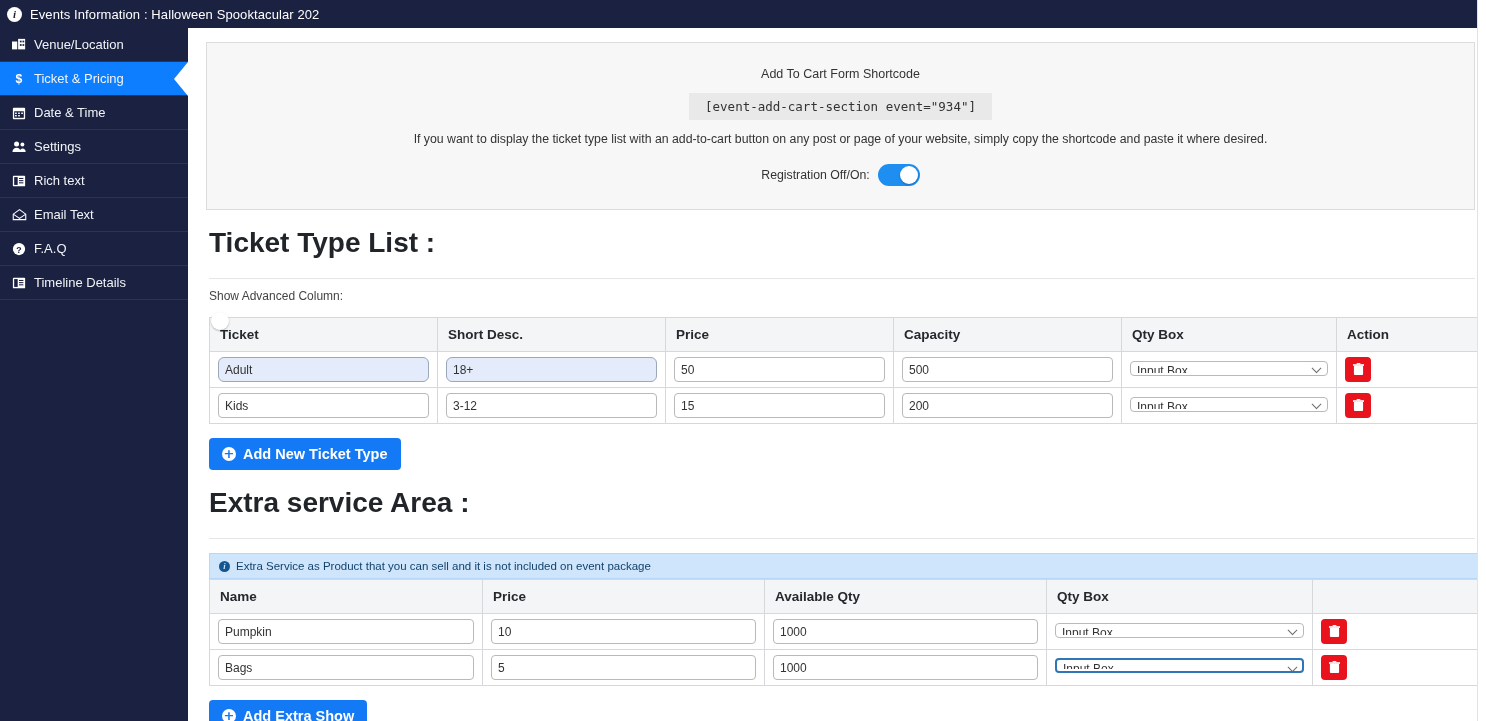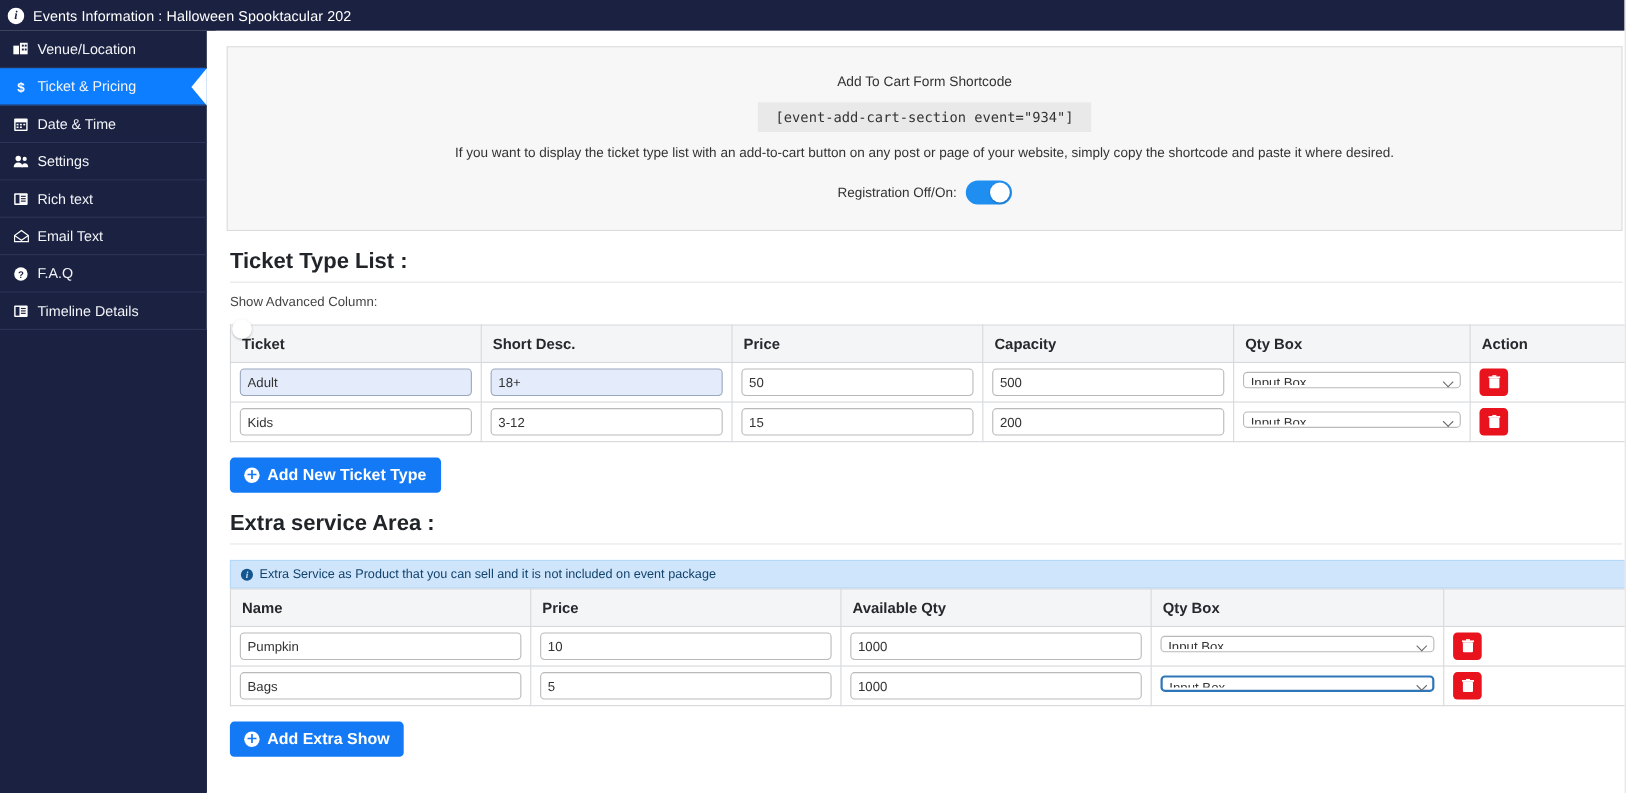--- a/index.html
+++ b/index.html
@@ -113,23 +113,23 @@
   .toggle .knob {
     position: absolute; top: 2px; width: 18px; height: 18px;
     border-radius: 50%; background: #ffffff;
     box-shadow: 0 1px 2px rgba(0,0,0,.25);
   }
   .toggle.on .knob { right: 2px; }
   .toggle.off .knob { left: 2px; }
 
   
   .sec-head {
-    font-size: 20px; font-weight: 600; color: #212529;
+    font-size: 28px; font-weight: 600; color: #212529;
     margin-top: 17px; margin-left: 3px;
-    padding-bottom: 6px;
+    padding-bottom: 19px;
     border-bottom: 1px solid #e6e6e6;
   }
   .adv-wrap { margin-top: 10px; margin-left: 3px; }
   .adv-label { font-size: 12px; color: #444; margin-bottom: 7px; }
 
   
   table.grid {
     width: 1269px;
     border-collapse: collapse;
     margin-top: 14px;
@@ -158,21 +158,21 @@
     height: 25px;
     border: 1px solid #b9b9b9;
     border-radius: 4px;
     font-size: 12px;
     padding: 3px 6px;
     color: #333;
     background: #ffffff;
     font-family: "Liberation Sans", sans-serif;
     outline: none;
   }
-  .cellinput.hl { background: #e4ecfb; border-color: #9aa7bd; }
+  .cellinput.hl { background: #e4ecfb; border-color: #9aa7bd; border-radius: 6px; }
 
   .selwrap { position: relative; width: 100%; }
   .cellselect {
     width: 100%; height: 15px;
     border: 1px solid #b9b9b9;
     border-radius: 4px;
     font-size: 12px;
     padding: 2px 22px 2px 6px;
     color: #333;
     background: #ffffff;

